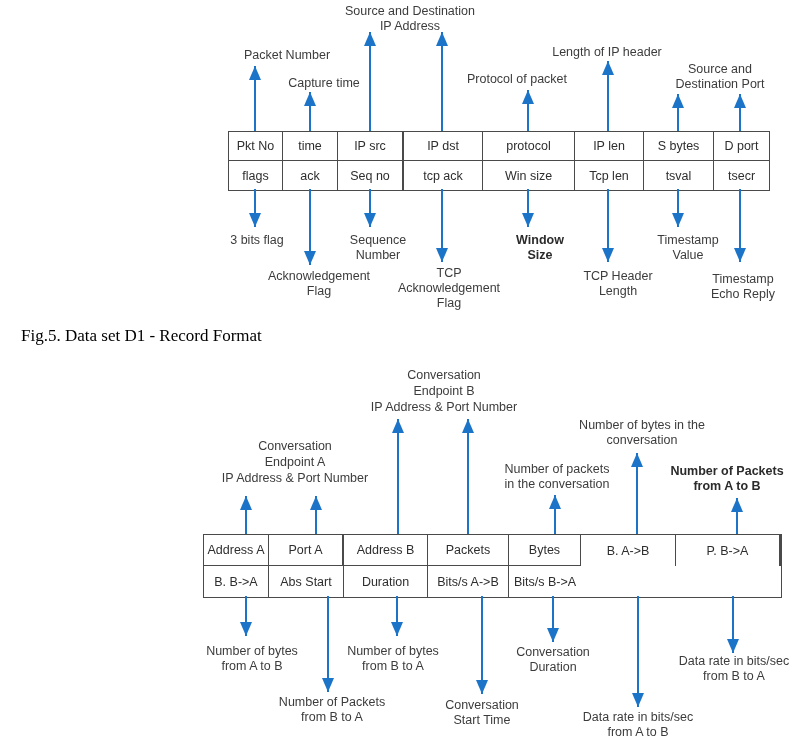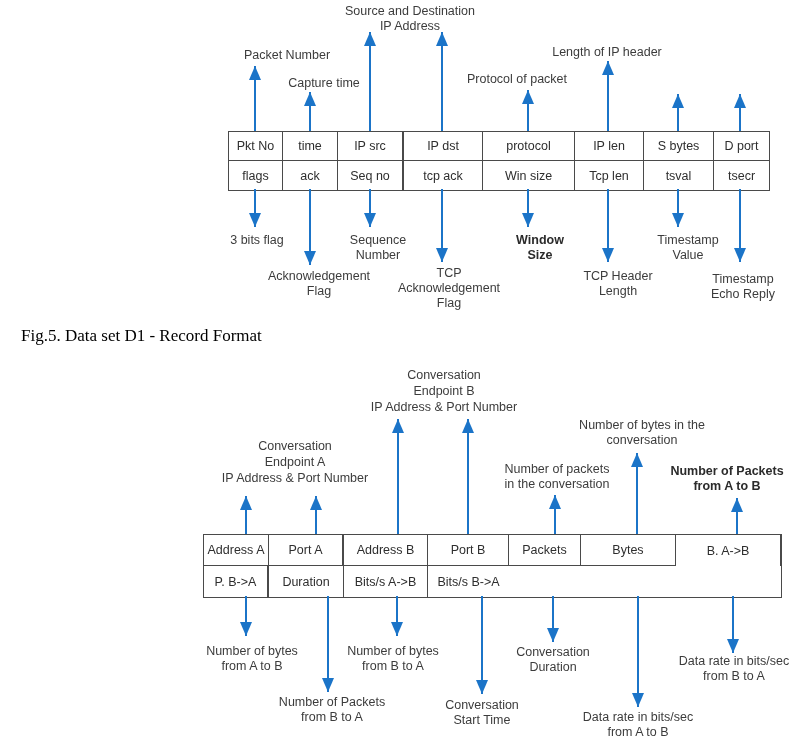--- a/index.html
+++ b/index.html
@@ -57,20 +57,22 @@
 <body>
 
 <div id="canvas">
 
   <div class="lbl" style="left:287px;top:48px;">Packet Number</div>
   <div class="lbl" style="left:324px;top:76px;">Capture time</div>
   <div class="lbl" style="left:410px;top:4px;">Source and Destination
 IP Address</div>
   <div class="lbl" style="left:517px;top:72px;">Protocol of packet</div>
   <div class="lbl" style="left:607px;top:45px;">Length of IP header</div>
+  <div class="lbl" style="left:720px;top:62px;">Source and
+Destination Port</div>
 
   <div class="ar up" style="left:254px;top:66px;height:65px;"></div>
   <div class="ar up" style="left:309px;top:92px;height:39px;"></div>
   <div class="ar up" style="left:369px;top:32px;height:99px;"></div>
   <div class="ar up" style="left:441px;top:32px;height:99px;"></div>
   <div class="ar up" style="left:527px;top:90px;height:41px;"></div>
   <div class="ar up" style="left:607px;top:61px;height:70px;"></div>
   <div class="ar up" style="left:677px;top:94px;height:37px;"></div>
   <div class="ar up" style="left:739px;top:94px;height:37px;"></div>
 
@@ -139,25 +141,26 @@
   <div class="ar up" style="left:397px;top:419px;height:115px;"></div>
   <div class="ar up" style="left:467px;top:419px;height:115px;"></div>
   <div class="ar up" style="left:554px;top:495px;height:39px;"></div>
   <div class="ar up" style="left:636px;top:453px;height:81px;"></div>
   <div class="ar up" style="left:736px;top:498px;height:36px;"></div>
 
   <div class="tbl t2">
     <div class="c r1">Address A</div>
     <div class="c r1 sep">Port A</div>
     <div class="c r1">Address B</div>
-    <div class="c r1">Port B</div>
     <div class="c r1">Packets</div>
     <div class="c r1">Bytes</div>
     <div class="c">B. A-&gt;B</div>
     <div class="c sep">P. B-&gt;A</div>
+    <div class="c">B. B-&gt;A</div>
+    <div class="c">Abs Start</div>
     <div class="c">Duration</div>
     <div class="c">Bits/s A-&gt;B</div>
     <div class="c last">Bits/s B-&gt;A</div>
   </div>
 
   <div class="ar down" style="left:245px;top:596px;height:40px;"></div>
   <div class="ar down" style="left:327px;top:596px;height:96px;"></div>
   <div class="ar down" style="left:396px;top:596px;height:40px;"></div>
   <div class="ar down" style="left:481px;top:596px;height:98px;"></div>
   <div class="ar down" style="left:552px;top:596px;height:46px;"></div>

